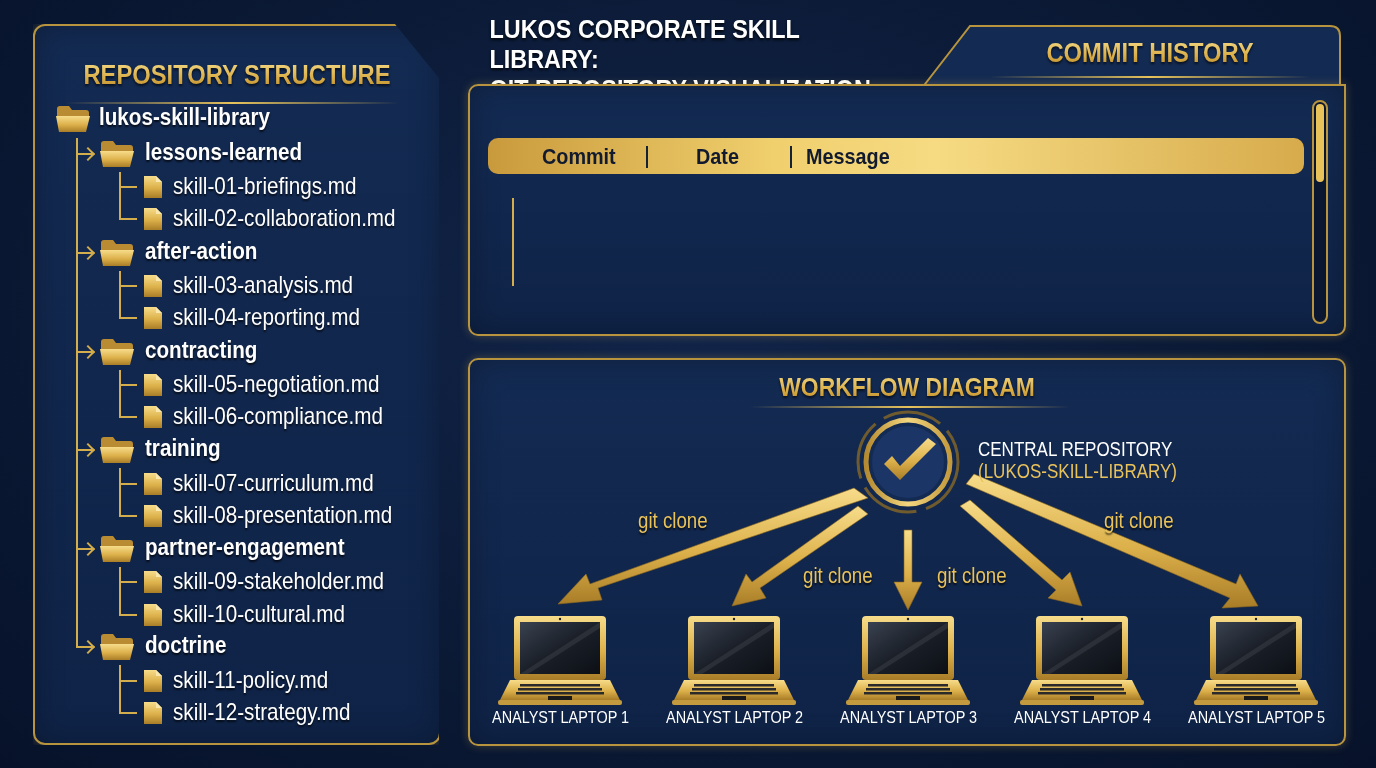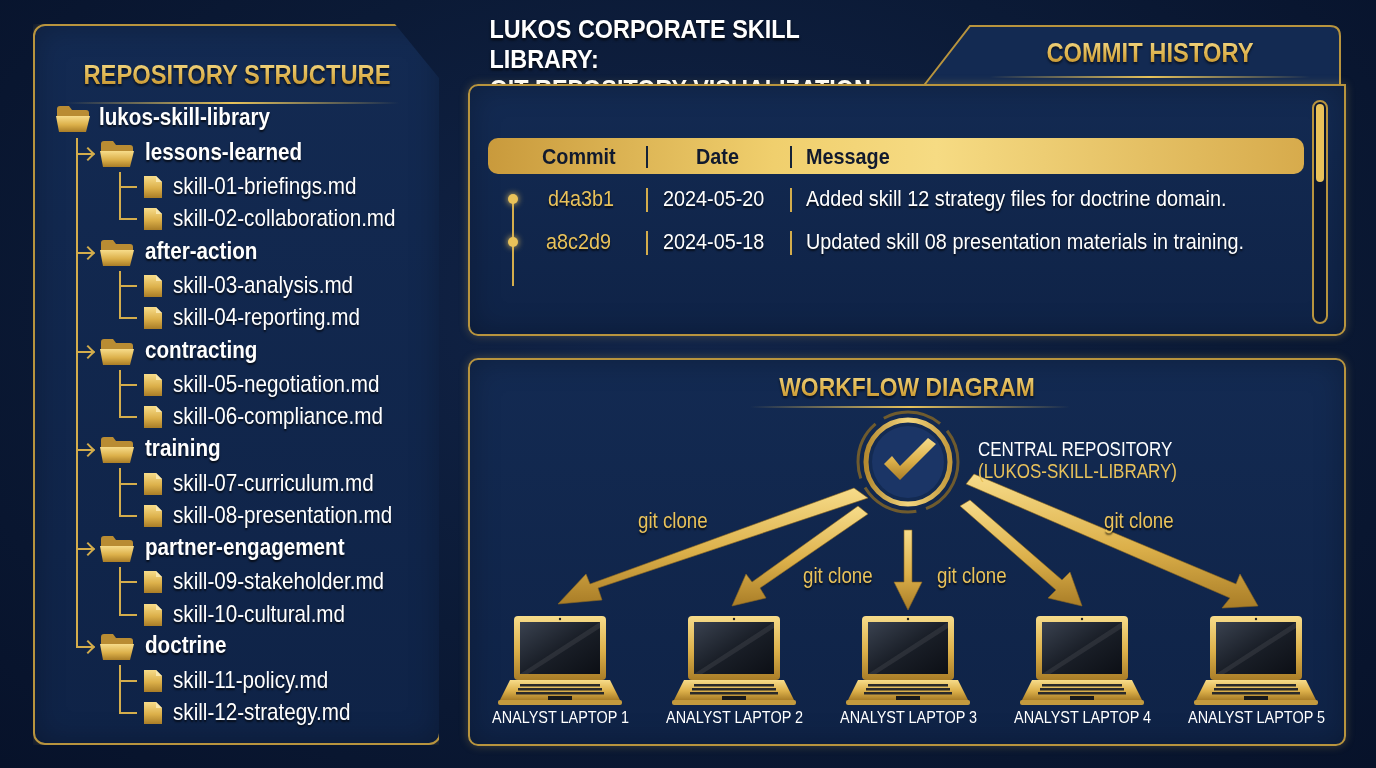--- a/index.html
+++ b/index.html
@@ -242,36 +242,20 @@
   <div class="table-head">
     <span class="th" style="left:54px">Commit</span>
     <div class="sep" style="left:158px;top:8px;height:22px"></div>
     <span class="th" style="left:208px">Date</span>
     <div class="sep" style="left:302px;top:8px;height:22px"></div>
     <span class="th" style="left:318px">Message</span>
   </div>
 
   <div class="vline" style="left:42px;top:112px;height:88px"></div>
 
-  <div class="row" style="top:96px;width:840px">
-    <div class="dot" style="left:38px;top:12px"></div>
-    <span class="cell gold" style="left:78px">d4a3b1</span>
-    <div class="rsep" style="left:176px"></div>
-    <span class="cell" style="left:193px">2024-05-20</span>
-    <div class="rsep" style="left:320px"></div>
-    <span class="cell" style="left:336px">Added skill 12 strategy files for doctrine domain.</span>
-  </div>
-  <div class="row" style="top:139px;width:840px">
-    <div class="dot" style="left:38px;top:12px"></div>
-    <span class="cell gold" style="left:76px">a8c2d9</span>
-    <div class="rsep" style="left:176px"></div>
-    <span class="cell" style="left:193px">2024-05-18</span>
-    <div class="rsep" style="left:320px"></div>
-    <span class="cell" style="left:336px">Updated skill 08 presentation materials in training.</span>
-  </div>
 
   <div class="scroll-track">
     <div class="scroll-thumb"></div>
   </div>
 </div>
 
 <div id="workflow" class="panel">
   <div class="panel-title">WORKFLOW DIAGRAM</div>
   <div class="title-rule"></div>
 

